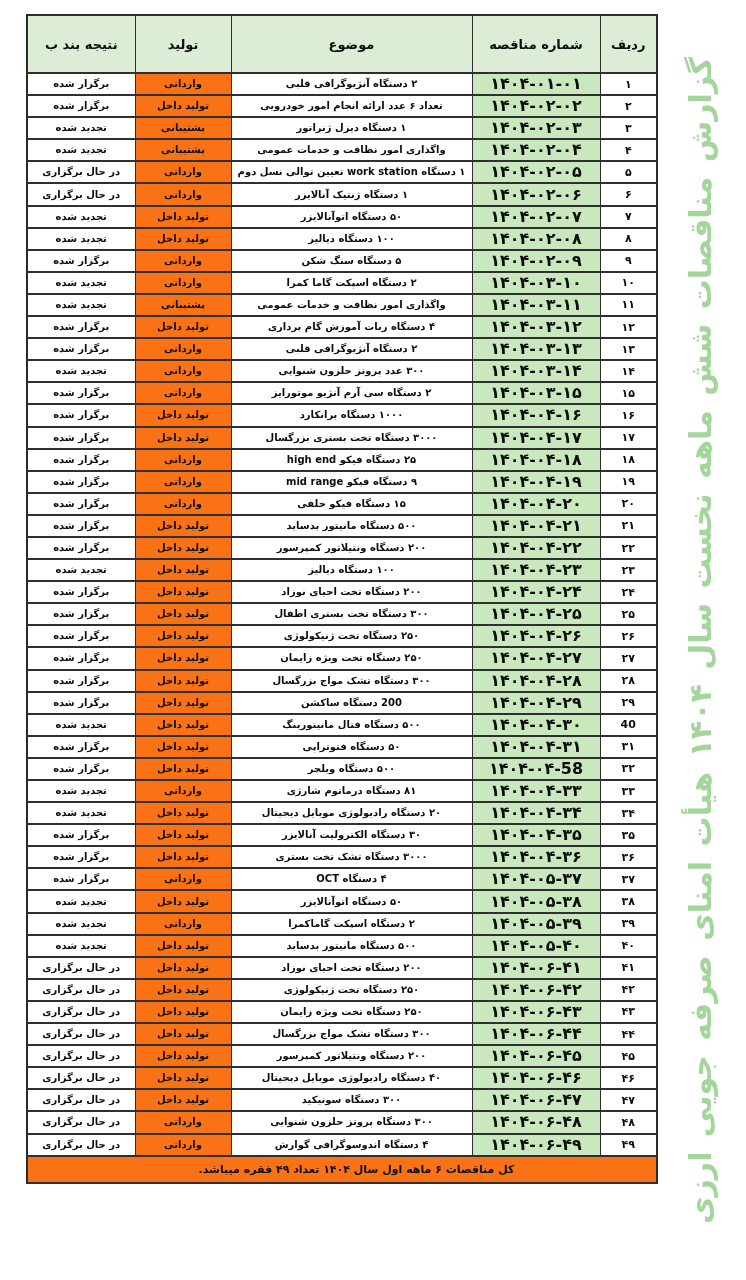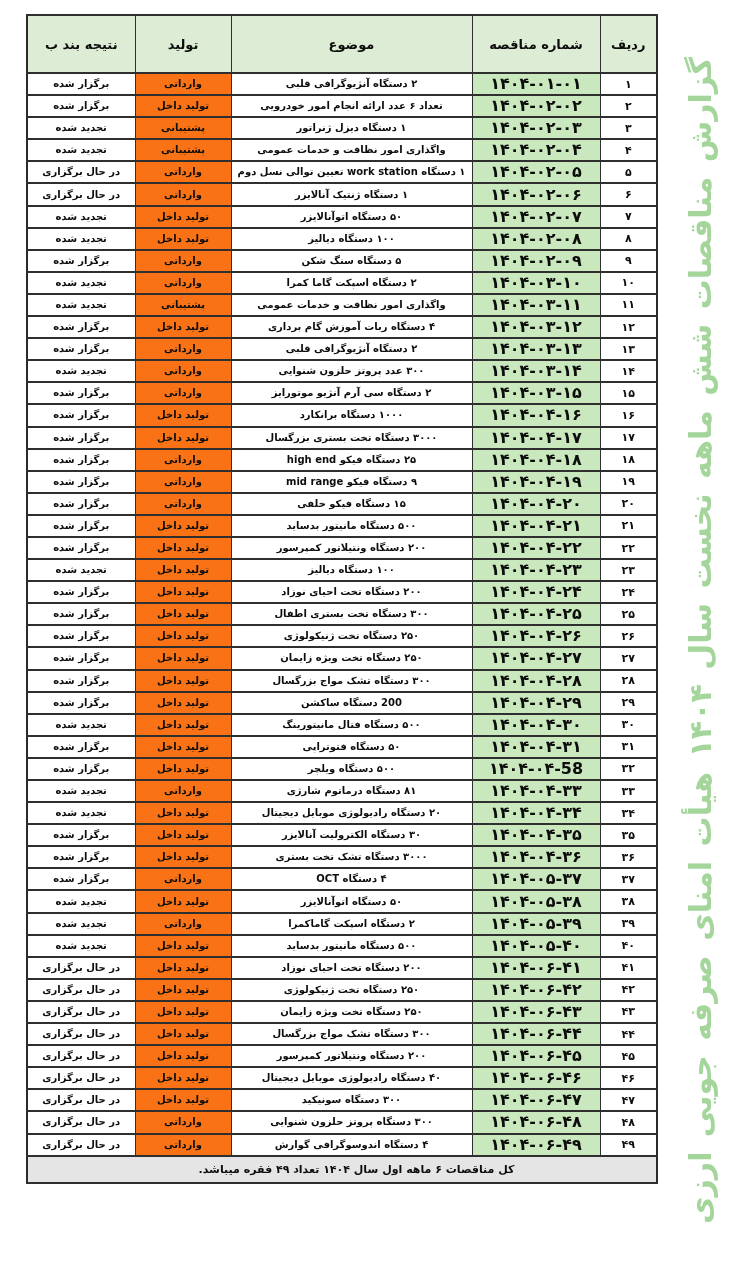--- a/index.html
+++ b/index.html
@@ -30,21 +30,21 @@
     border-bottom-width:2.5px;
   }
   tbody td{height:20.1px;font-size:10px;line-height:1;}
   td.no-cell{font-size:11px;background:#ffffff;}
   td.tender-cell{background:#c9e8bd;font-size:16px;}
   td.tender-cell .num{direction:ltr;unicode-bidi:embed;letter-spacing:.5px;}
   td.subject-cell{background:#ffffff;}
   td.prod-cell{background:#f97316;}
   td.result-cell{background:#ffffff;}
   tfoot td{
-    height:25px;background:#e5e5e5;font-size:11px;border-top-width:2.5px;padding-left:32px;
+    height:25px;background:#f97316;font-size:11px;border-top-width:2.5px;padding-left:32px;
   }
   .side-title{
     position:absolute;top:0;right:0;width:92px;height:1280px;
     display:flex;align-items:center;justify-content:center;
     pointer-events:none;
   }
   .side-title span{
     display:block;transform:rotate(-90deg);transform-origin:center;
     white-space:nowrap;font-size:30px;font-weight:bold;color:#a4d69b;
     letter-spacing:0.5px;word-spacing:4px;
@@ -298,21 +298,21 @@
 
   <tr>
     <td class="no-cell">۲۹</td>
     <td class="tender-cell"><span class="num">۱۴۰۴-۰۴-۲۹</span></td>
     <td class="subject-cell">200 دستگاه ساکشن</td>
     <td class="prod-cell">تولید داخل</td>
     <td class="result-cell">برگزار شده</td>
   </tr>
 
   <tr>
-    <td class="no-cell">۳۰</td>
+    <td class="no-cell">40</td>
     <td class="tender-cell"><span class="num">۱۴۰۴-۰۴-۳۰</span></td>
     <td class="subject-cell">۵۰۰ دستگاه فتال مانیتورینگ</td>
     <td class="prod-cell">تولید داخل</td>
     <td class="result-cell">تجدید شده</td>
   </tr>
 
   <tr>
     <td class="no-cell">۳۱</td>
     <td class="tender-cell"><span class="num">۱۴۰۴-۰۴-۳۱</span></td>
     <td class="subject-cell">۵۰ دستگاه فتوتراپی</td>

